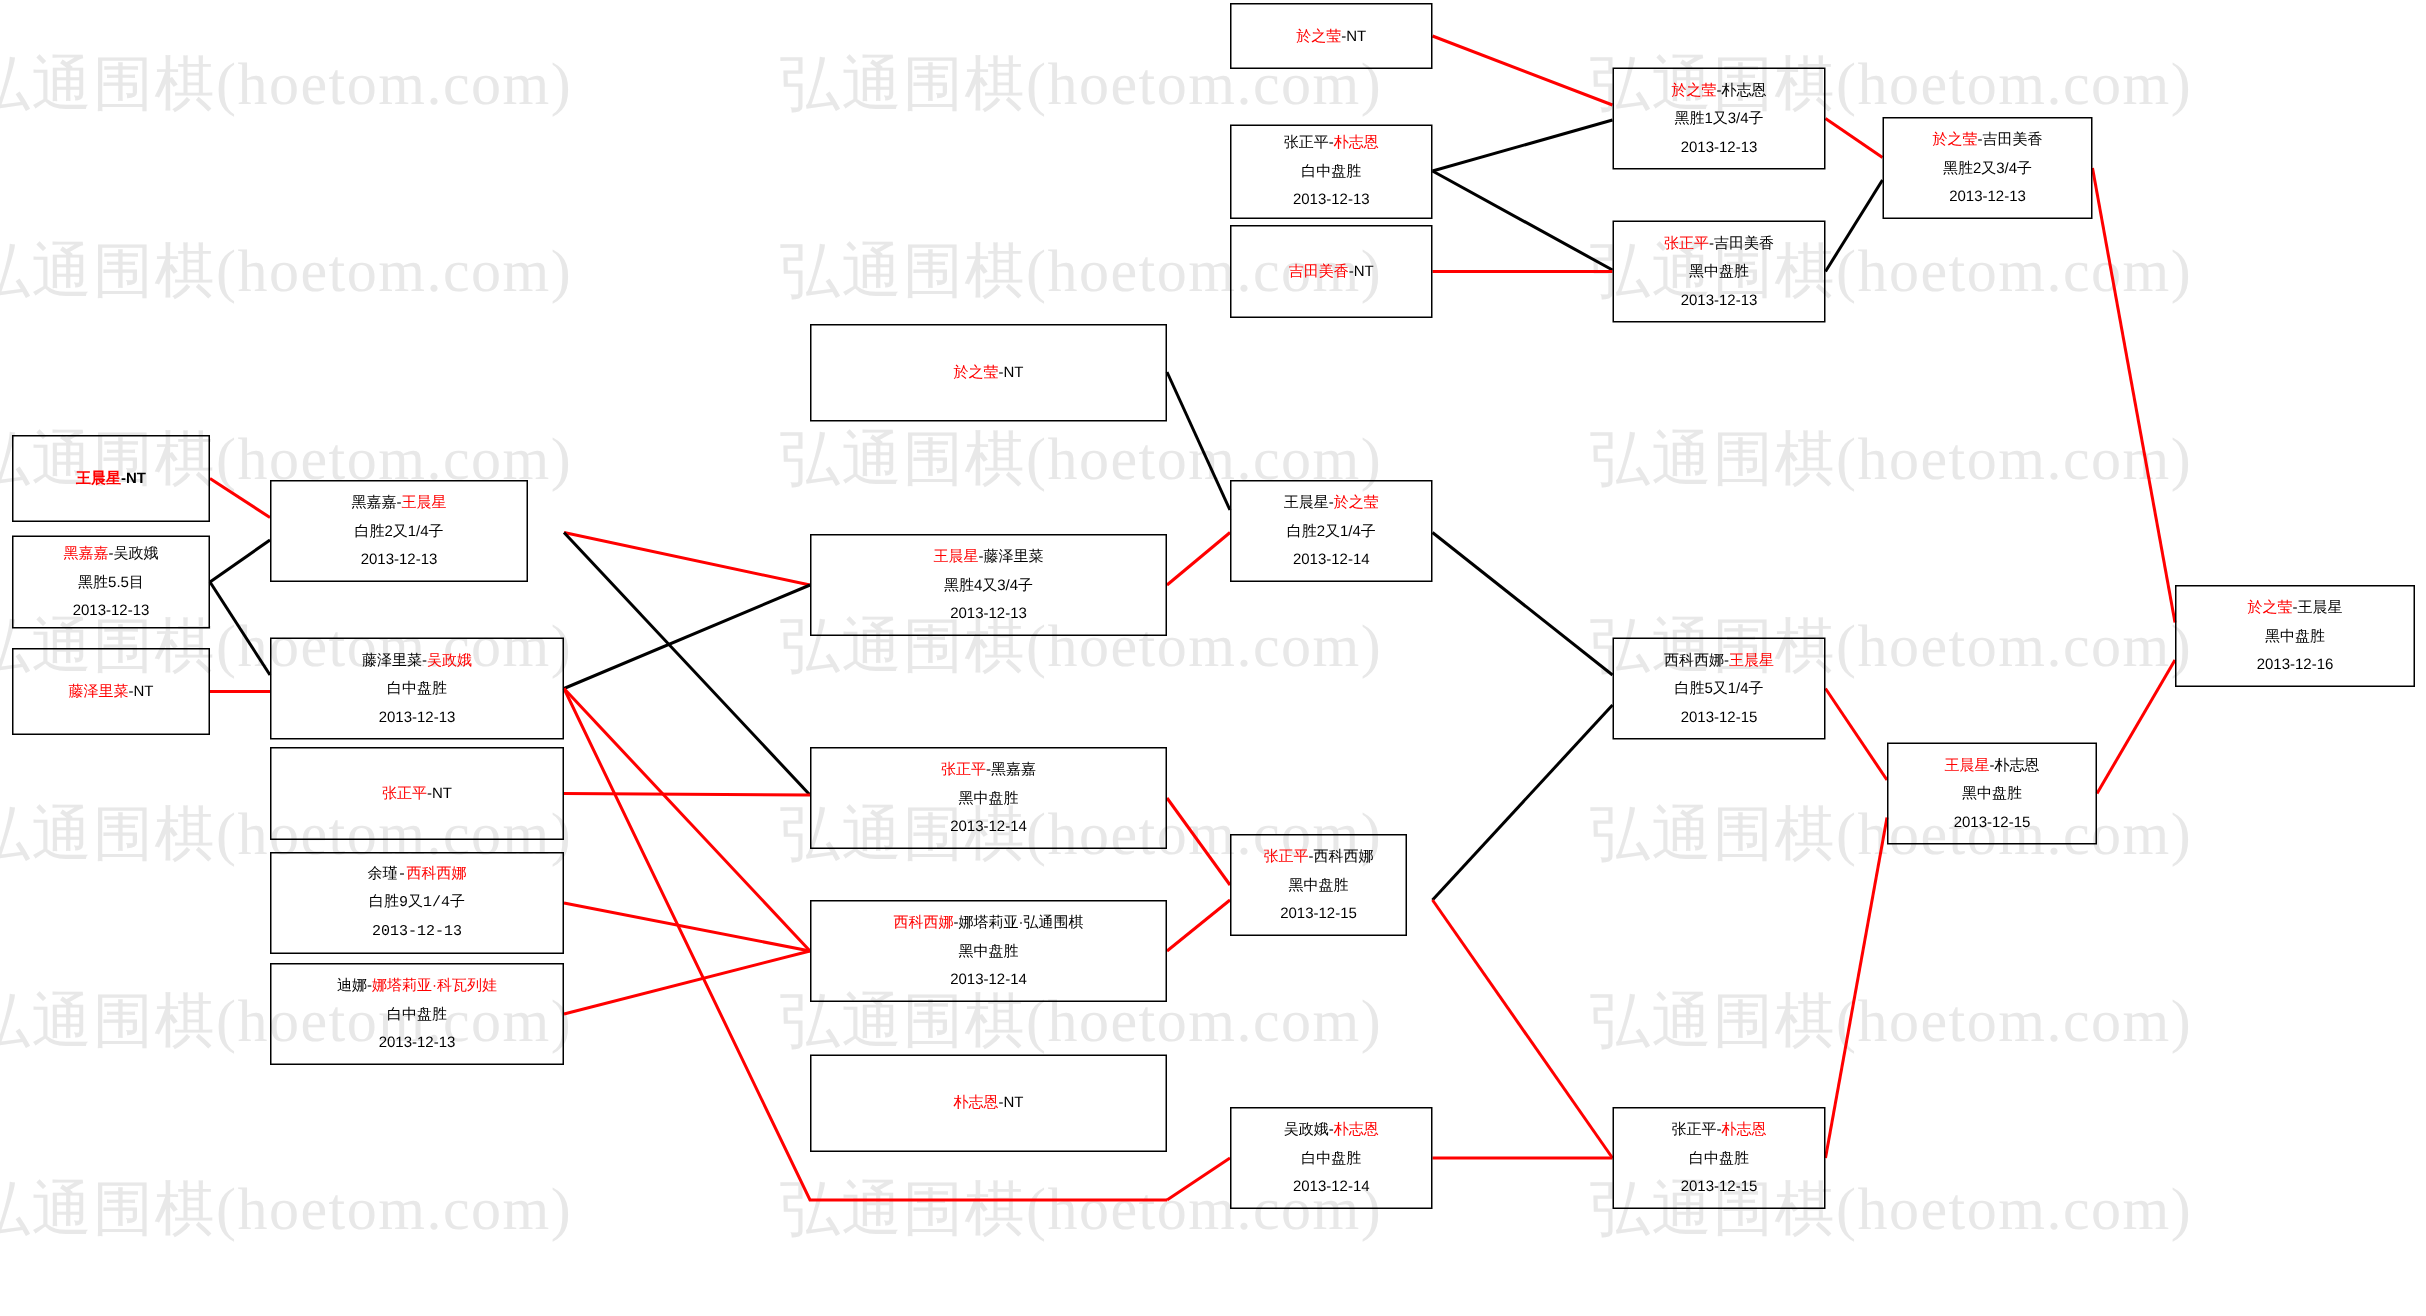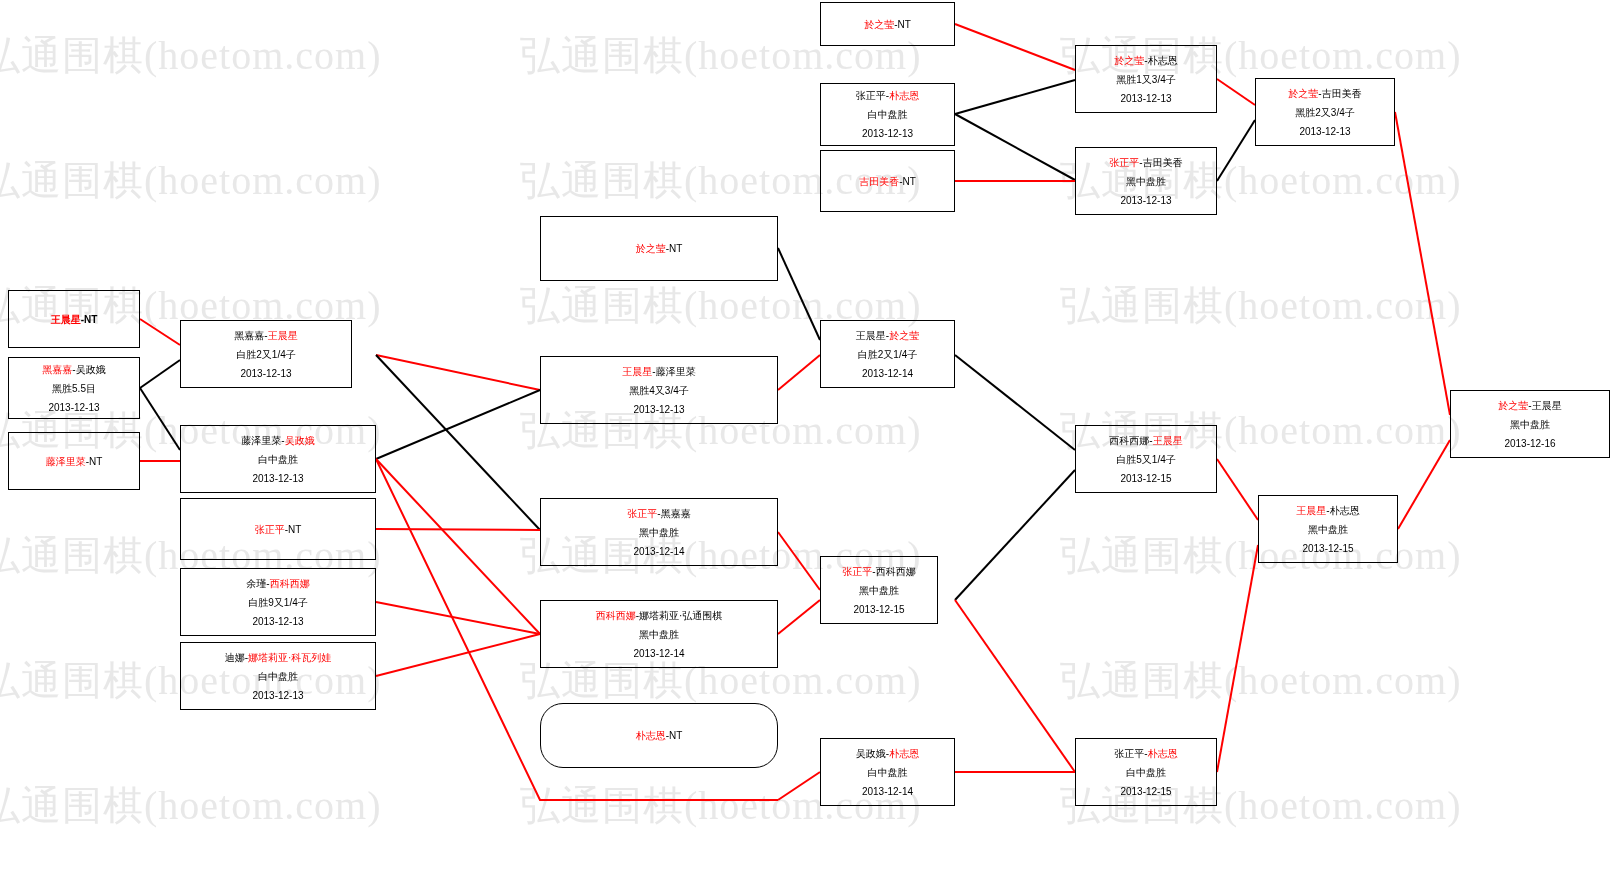--- a/index.html
+++ b/index.html
@@ -120,21 +120,21 @@
       <div class="ln"><span class="blk">2013-12-13</span></div>
     </div>
     <div class="node" style="left: 180px; top: 425px; width: 196px; height: 68px;">
       <div class="ln"><span class="blk">藤泽里菜</span><span class="blk">-</span><span class="red">吴政娥</span></div>
       <div class="ln"><span class="blk">白中盘胜</span></div>
       <div class="ln"><span class="blk">2013-12-13</span></div>
     </div>
     <div class="node" style="left: 180px; top: 498px; width: 196px; height: 62px;">
       <div class="ln"><span class="red">张正平</span><span class="blk">-NT</span></div>
     </div>
-    <div class="node" style="left: 180px; top: 568px; width: 196px; height: 68px;">
+    <div class="node" style="left: 180px; top: 568px; width: 196px; height: 68px; font-family: Liberation Mono, monospace;">
       <div class="ln"><span class="blk">余瑾</span><span class="blk">-</span><span class="red">西科西娜</span></div>
       <div class="ln"><span class="blk">白胜9又1/4子</span></div>
       <div class="ln"><span class="blk">2013-12-13</span></div>
     </div>
     <div class="node" style="left: 180px; top: 642px; width: 196px; height: 68px;">
       <div class="ln"><span class="blk">迪娜</span><span class="blk">-</span><span class="red">娜塔莉亚·科瓦列娃</span></div>
       <div class="ln"><span class="blk">白中盘胜</span></div>
       <div class="ln"><span class="blk">2013-12-13</span></div>
     </div>
     <div class="node" style="left: 540px; top: 216px; width: 238px; height: 65px;">
@@ -148,21 +148,21 @@
     <div class="node" style="left: 540px; top: 498px; width: 238px; height: 68px;">
       <div class="ln"><span class="red">张正平</span><span class="blk">-黑嘉嘉</span></div>
       <div class="ln"><span class="blk">黑中盘胜</span></div>
       <div class="ln"><span class="blk">2013-12-14</span></div>
     </div>
     <div class="node" style="left: 540px; top: 600px; width: 238px; height: 68px;">
       <div class="ln"><span class="red">西科西娜</span><span class="blk">-娜塔莉亚·弘通围棋</span></div>
       <div class="ln"><span class="blk">黑中盘胜</span></div>
       <div class="ln"><span class="blk">2013-12-14</span></div>
     </div>
-    <div class="node" style="left: 540px; top: 703px; width: 238px; height: 65px; border-radius: 23px;">
+    <div class="node" style="left: 540px; top: 703px; width: 238px; height: 65px;">
       <div class="ln"><span class="red">朴志恩</span><span class="blk">-NT</span></div>
     </div>
     <div class="node" style="left: 820px; top: 2px; width: 135px; height: 44px;">
       <div class="ln"><span class="red">於之莹</span><span class="blk">-NT</span></div>
     </div>
     <div class="node" style="left: 820px; top: 83px; width: 135px; height: 63px;">
       <div class="ln"><span class="blk">张正平</span><span class="blk">-</span><span class="red">朴志恩</span></div>
       <div class="ln"><span class="blk">白中盘胜</span></div>
       <div class="ln"><span class="blk">2013-12-13</span></div>
     </div>

